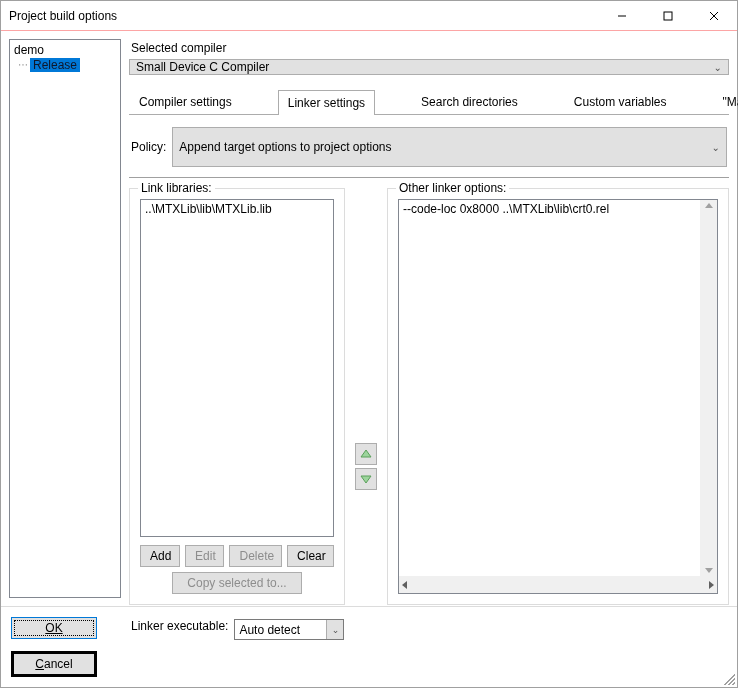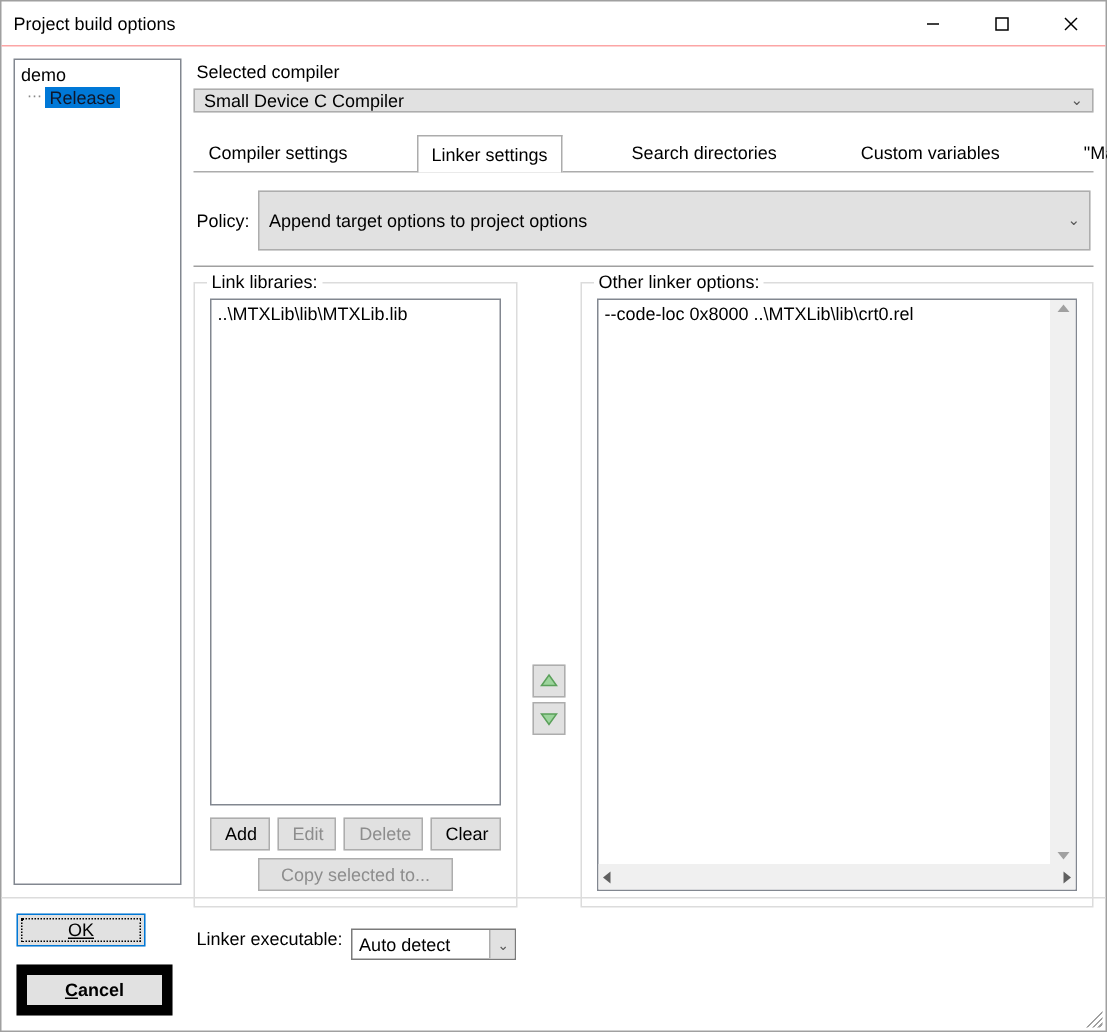--- a/index.html
+++ b/index.html
@@ -246,26 +246,25 @@
   .ok-btn {
     border: 1px solid #0078d7;
     outline: 1px dotted #000;
     outline-offset: -4px;
     background: #e1e1e1;
     padding: 3px 0;
     width: 86px;
     text-align: center;
   }
   .cancel-btn {
-    border: 7px solid #000000;
+    border: 3px solid #000000;
     background: #e1e1e1;
     padding: 3px 0;
-    width: 104px;
+    width: 86px;
     text-align: center;
-    font-weight: bold;
   }
   .resize-grip {
     position: absolute;
     right: 2px; bottom: 2px;
     width: 14px; height: 14px;
     background:
       linear-gradient(135deg, transparent 0 60%, #a0a0a0 60% 66%, transparent 66% 74%, #a0a0a0 74% 80%, transparent 80% 88%, #a0a0a0 88% 94%, transparent 94%);
   }
 
   .u { text-decoration: underline; }

